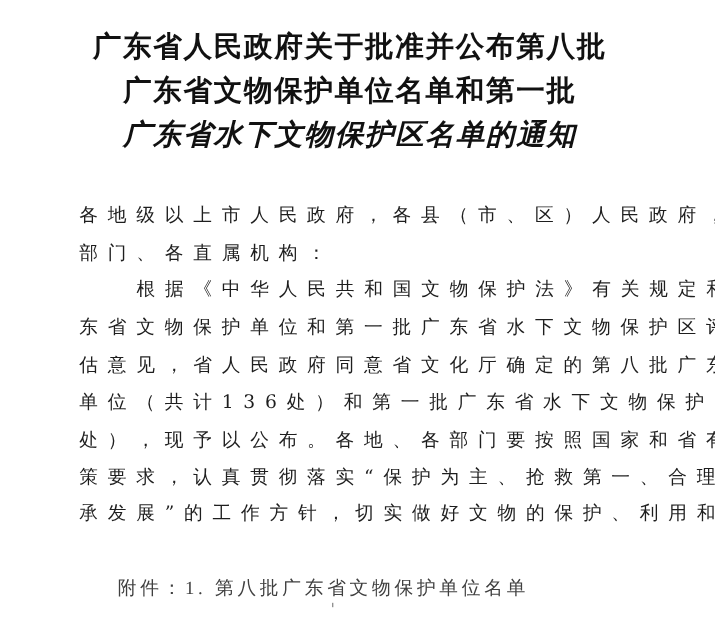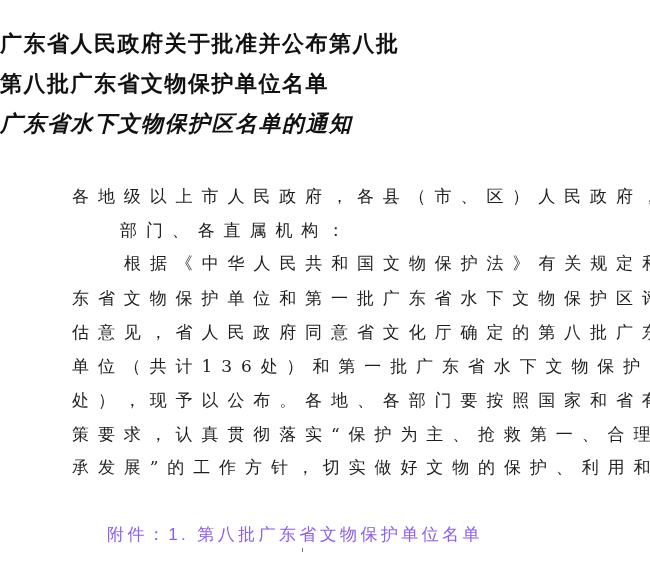--- a/index.html
+++ b/index.html
@@ -12,74 +12,74 @@
       height: 571px;
       position: relative;
       overflow: hidden;
       color: #1c1c1c;
       font-family: "DejaVu Serif", "Liberation Serif", serif;
     }
     .title-line {
       position: absolute;
       left: 0;
       width: 636px;
-      text-align: left;
+      text-align: center;
       font-family: "DejaVu Serif", "Liberation Serif", serif;
       font-weight: bold;
-      font-size: 22px;
+      font-size: 26px;
       line-height: 26px;
       letter-spacing: 1.5px;
       color: #111111;
       white-space: nowrap;
     }
     .body-line {
       position: absolute;
       left: 72px;
       font-family: "DejaVu Serif", "Liberation Serif", serif;
       font-size: 17px;
       line-height: 22px;
       letter-spacing: 8.9px;
       color: #1e1e1e;
       white-space: nowrap;
     }
     .indent { left: 124px; }
     .attach {
       position: absolute;
       left: 107px;
       top: 524px;
-      font-family: Liberation Sans, sans-serif;
+      font-family: Liberation Serif, serif;
       font-size: 17px;
       line-height: 22px;
       letter-spacing: 3.4px;
-      color: #8b5cf6;
+      color: #404040;
       white-space: nowrap;
     }
     .speck {
       position: absolute;
       left: 302px;
       top: 548px;
       width: 1px;
       height: 4px;
       background: #777777;
     }
   </style>
 </head>
 <body>
 
 <div>
 
   <div>
     <div class="title-line" style="top:30px;">广东省人民政府关于批准并公布第八批</div>
-    <div class="title-line" style="top:70px;">第八批广东省文物保护单位名单</div>
+    <div class="title-line" style="top:70px;">广东省文物保护单位名单和第一批</div>
     <div class="title-line" style="top:110px;font-style:italic;">广东省水下文物保护区名单的通知</div>
   </div>
 
   <div>
     <div class="body-line" style="top:185px;">各地级以上市人民政府，各县（市、区）人民政府，省政府各</div>
-    <div class="body-line" style="top:219px;margin-left:48px;">部门、各直属机构：</div>
+    <div class="body-line" style="top:219px;">部门、各直属机构：</div>
   </div>
 
   <div>
     <div class="body-line indent" style="top:252px;">根据《中华人民共和国文物保护法》有关规定和第八批广</div>
     <div class="body-line" style="top:287px;">东省文物保护单位和第一批广东省水下文物保护区评估委员会评</div>
     <div class="body-line" style="top:321px;">估意见，省人民政府同意省文化厅确定的第八批广东省文物保护</div>
     <div class="body-line" style="top:355px;">单位（共计136处）和第一批广东省水下文物保护区（共计2</div>
     <div class="body-line" style="top:389px;">处），现予以公布。各地、各部门要按照国家和省有关法规和政</div>
     <div class="body-line" style="top:423px;">策要求，认真贯彻落实“保护为主、抢救第一、合理利用、传</div>
     <div class="body-line" style="top:456px;">承发展”的工作方针，切实做好文物的保护、利用和管理工作。</div>

